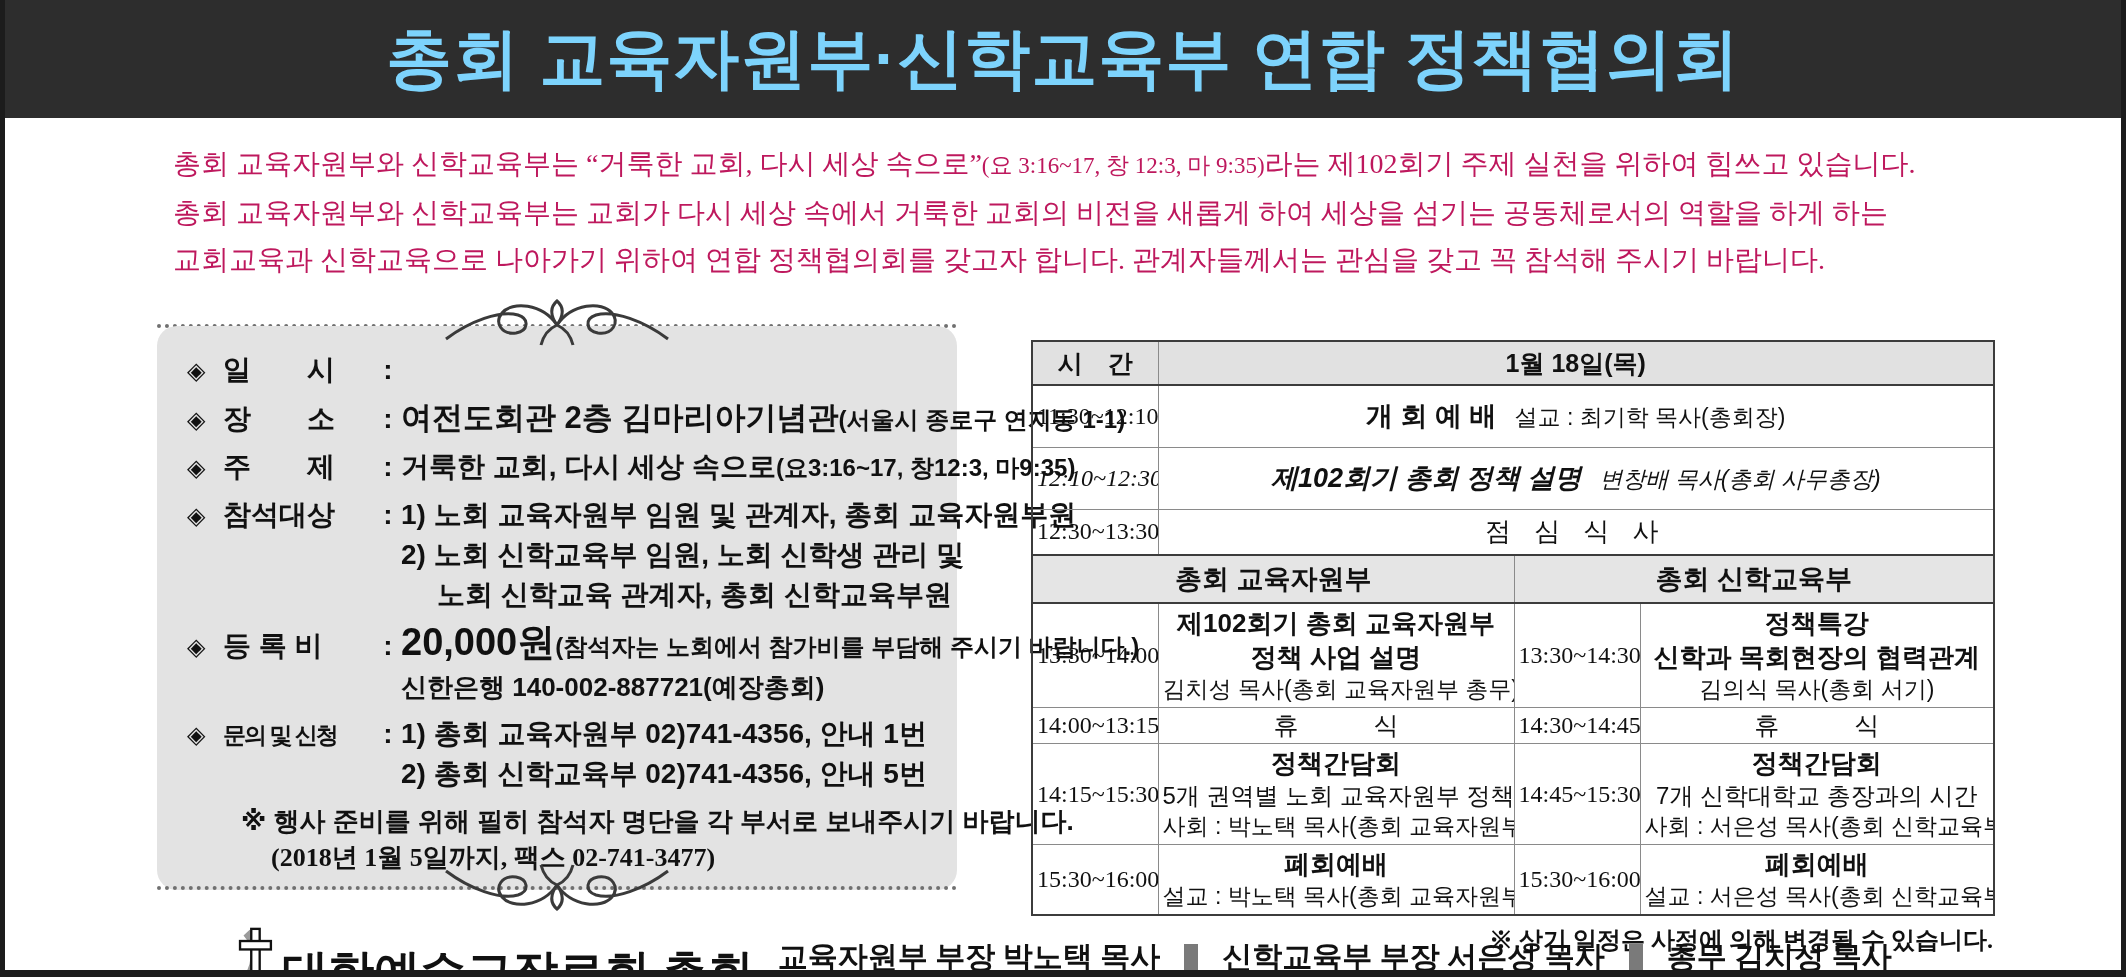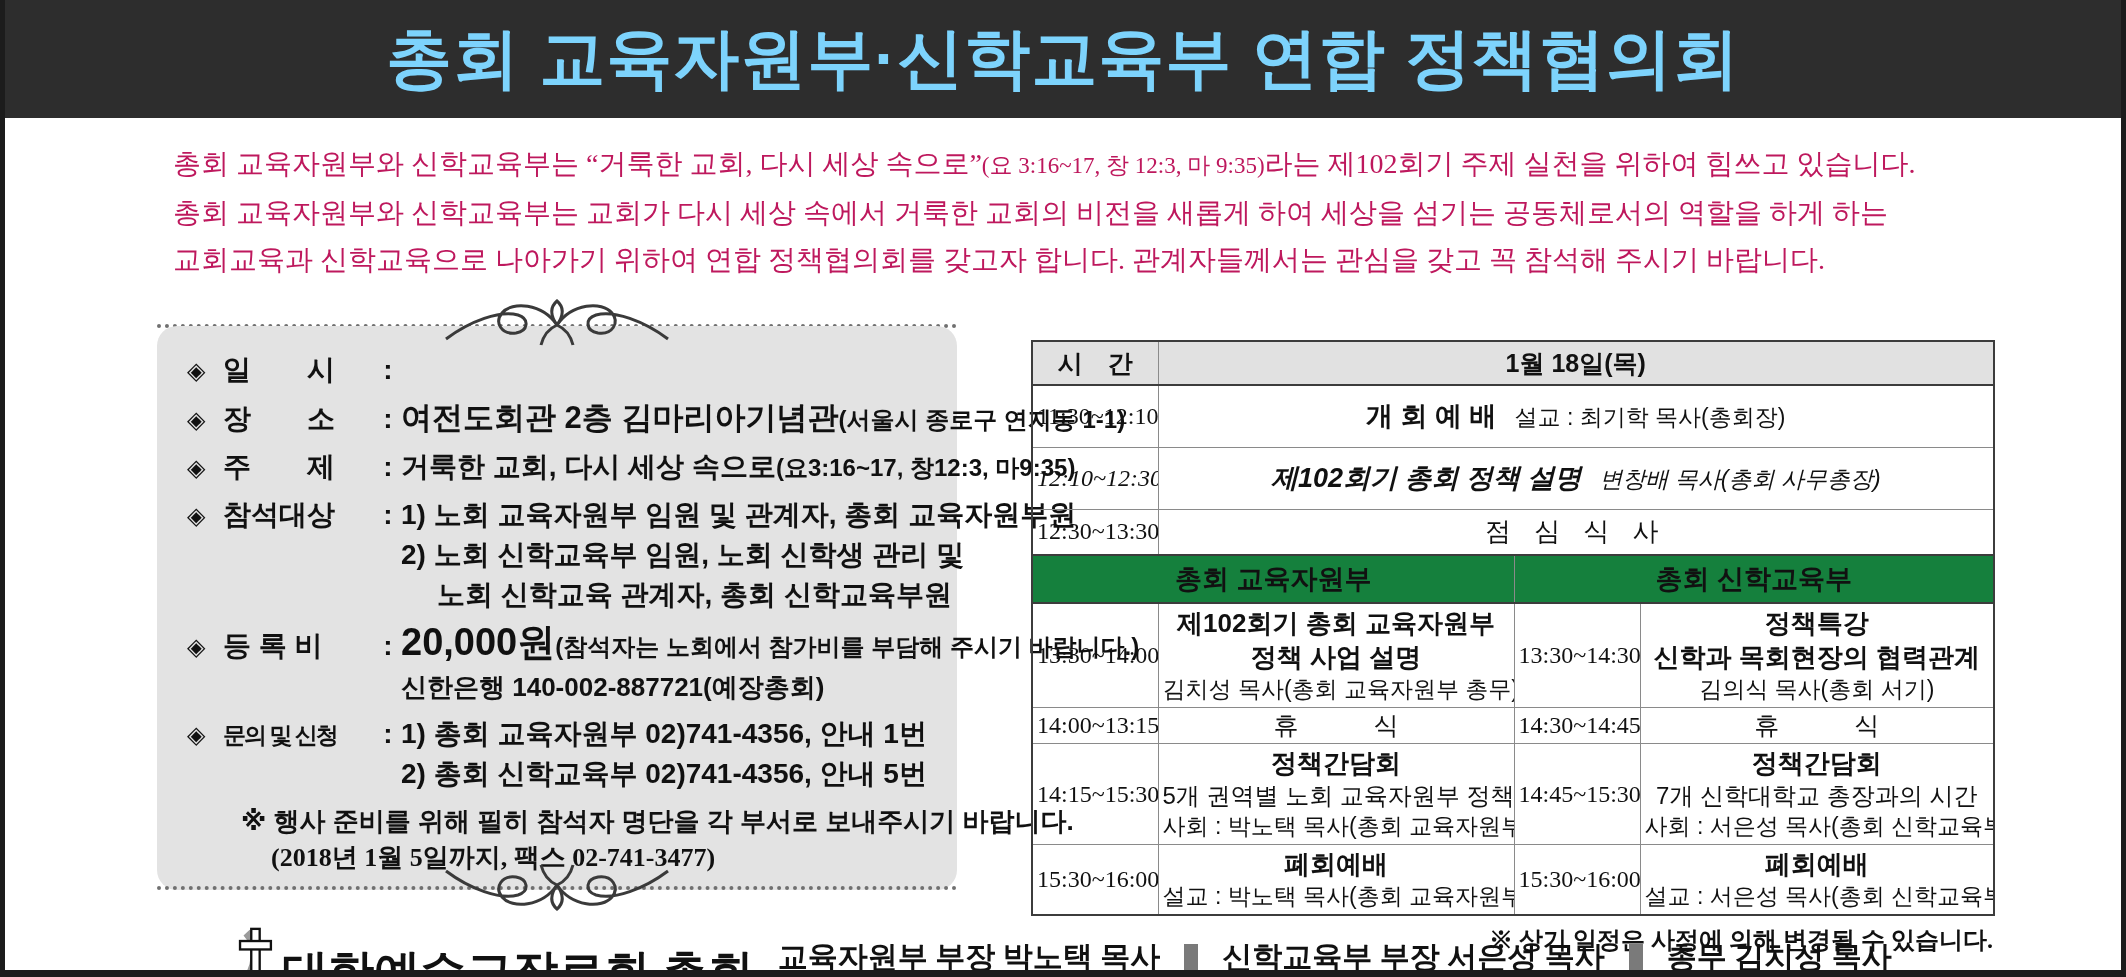--- a/index.html
+++ b/index.html
@@ -39,21 +39,21 @@
   .box-note1{font-size:26px;font-weight:600;line-height:38px;margin:8px 0 0 54px;white-space:nowrap;}
   .box-note2{font-family:"Liberation Serif","DejaVu Serif",serif;font-size:26px;font-weight:600;
              line-height:36px;margin-left:84px;white-space:nowrap;}
   
   .schedule{position:absolute;left:1026px;top:340px;width:962px;}
   table.sched{border-collapse:collapse;width:962px;table-layout:fixed;border:2px solid #3c3c3c;}
   table.sched td{border:1px solid #8a8a8a;text-align:center;vertical-align:middle;padding:2px 4px;overflow:hidden;}
   td.time{font-family:"Liberation Serif","DejaVu Serif",serif;font-size:24px;white-space:nowrap;}
   td.mid{border-left:2px solid #4a4a4a;margin-top:24px;}
   tr.head td{background:#e1e1e1;font-size:25px;font-weight:600;height:38px;border-bottom:2px solid #3c3c3c;}
-  tr.section td{background:#15803d;font-size:27px;font-weight:bold;height:42px;
+  tr.section td{background:#e5e5e5;font-size:27px;font-weight:bold;height:42px;
                 border-top:2px solid #3c3c3c;border-bottom:2px solid #3c3c3c;}
   .c-title{font-size:27px;font-weight:bold;}
   .c-sub{font-size:23px;font-weight:400;}
   .inline-gap{display:inline-block;width:18px;}
   .cell-b{font-size:26px;font-weight:bold;line-height:34px;white-space:nowrap;}
   .cell-n{font-size:23px;font-weight:400;line-height:31px;white-space:nowrap;}
   .spaced{letter-spacing:8px;}
   .sched-note{margin-top:8px;text-align:right;font-family:"Liberation Serif","DejaVu Serif",serif;
               font-size:24px;font-weight:600;}
   

